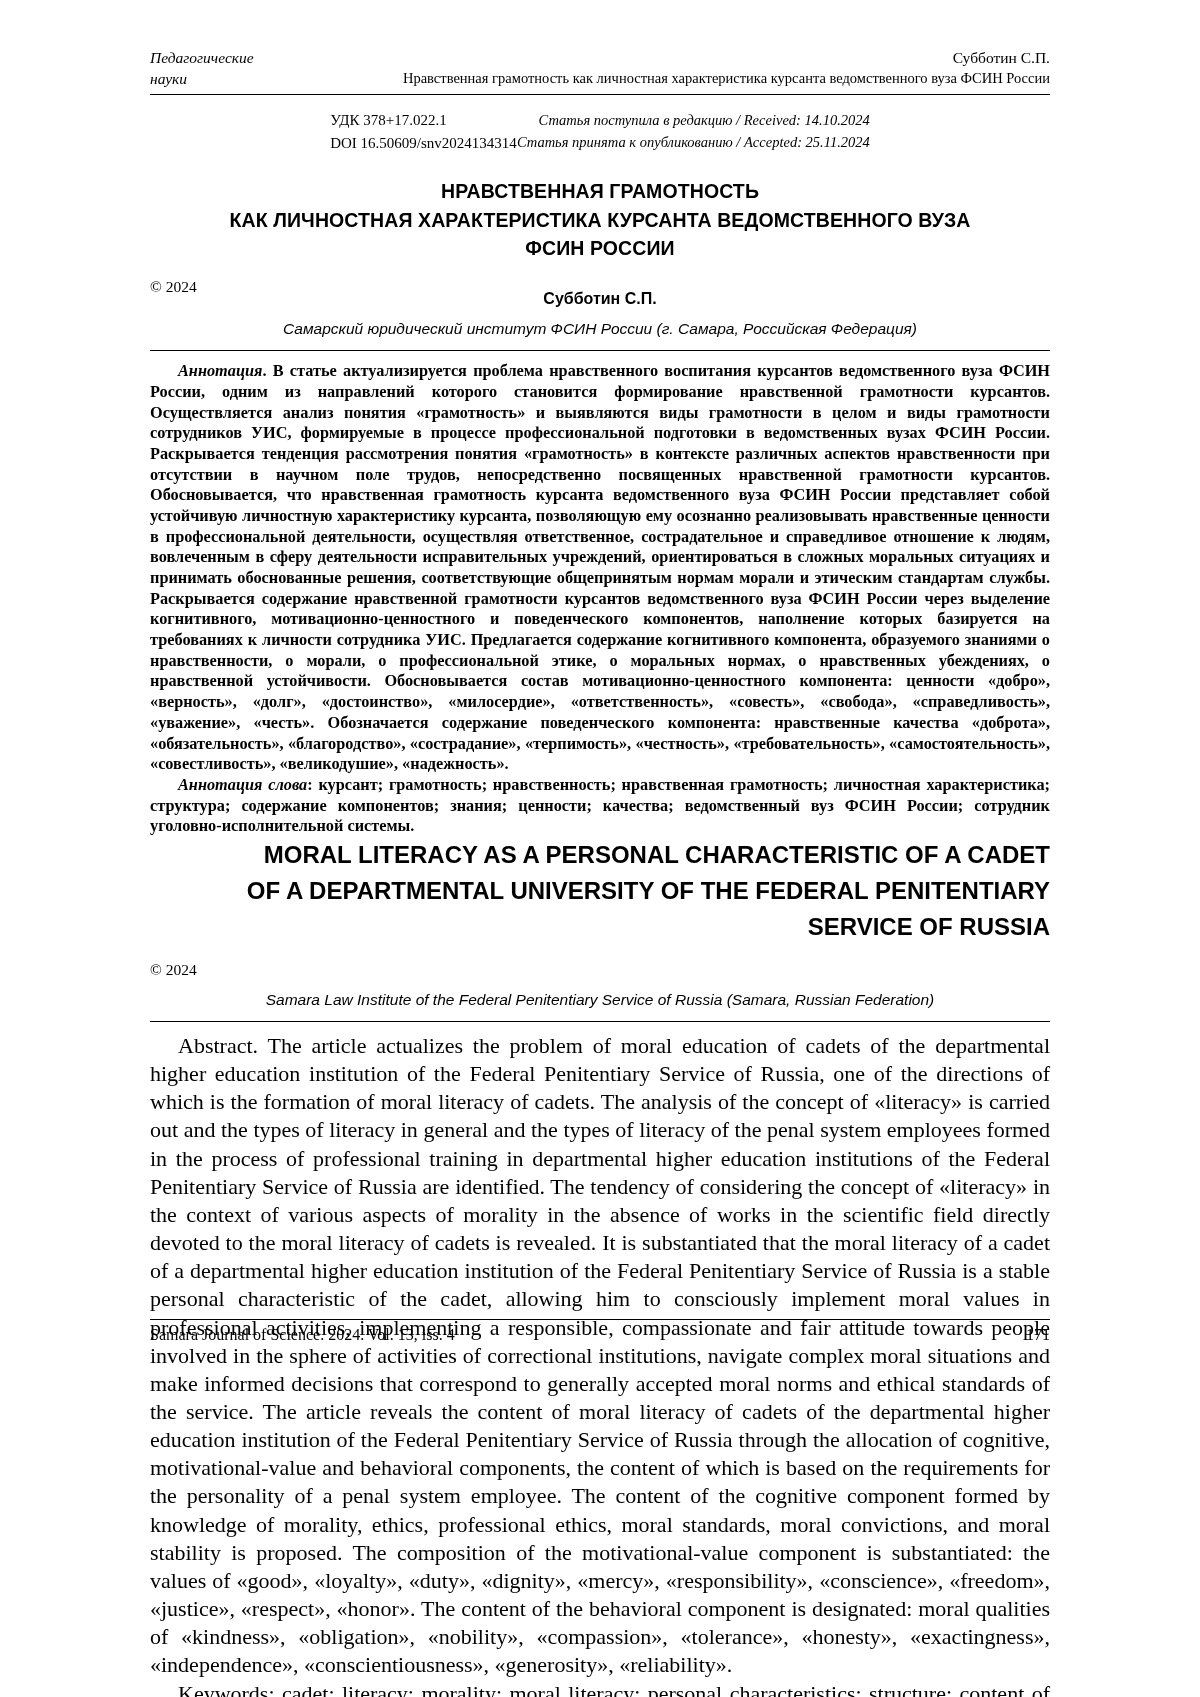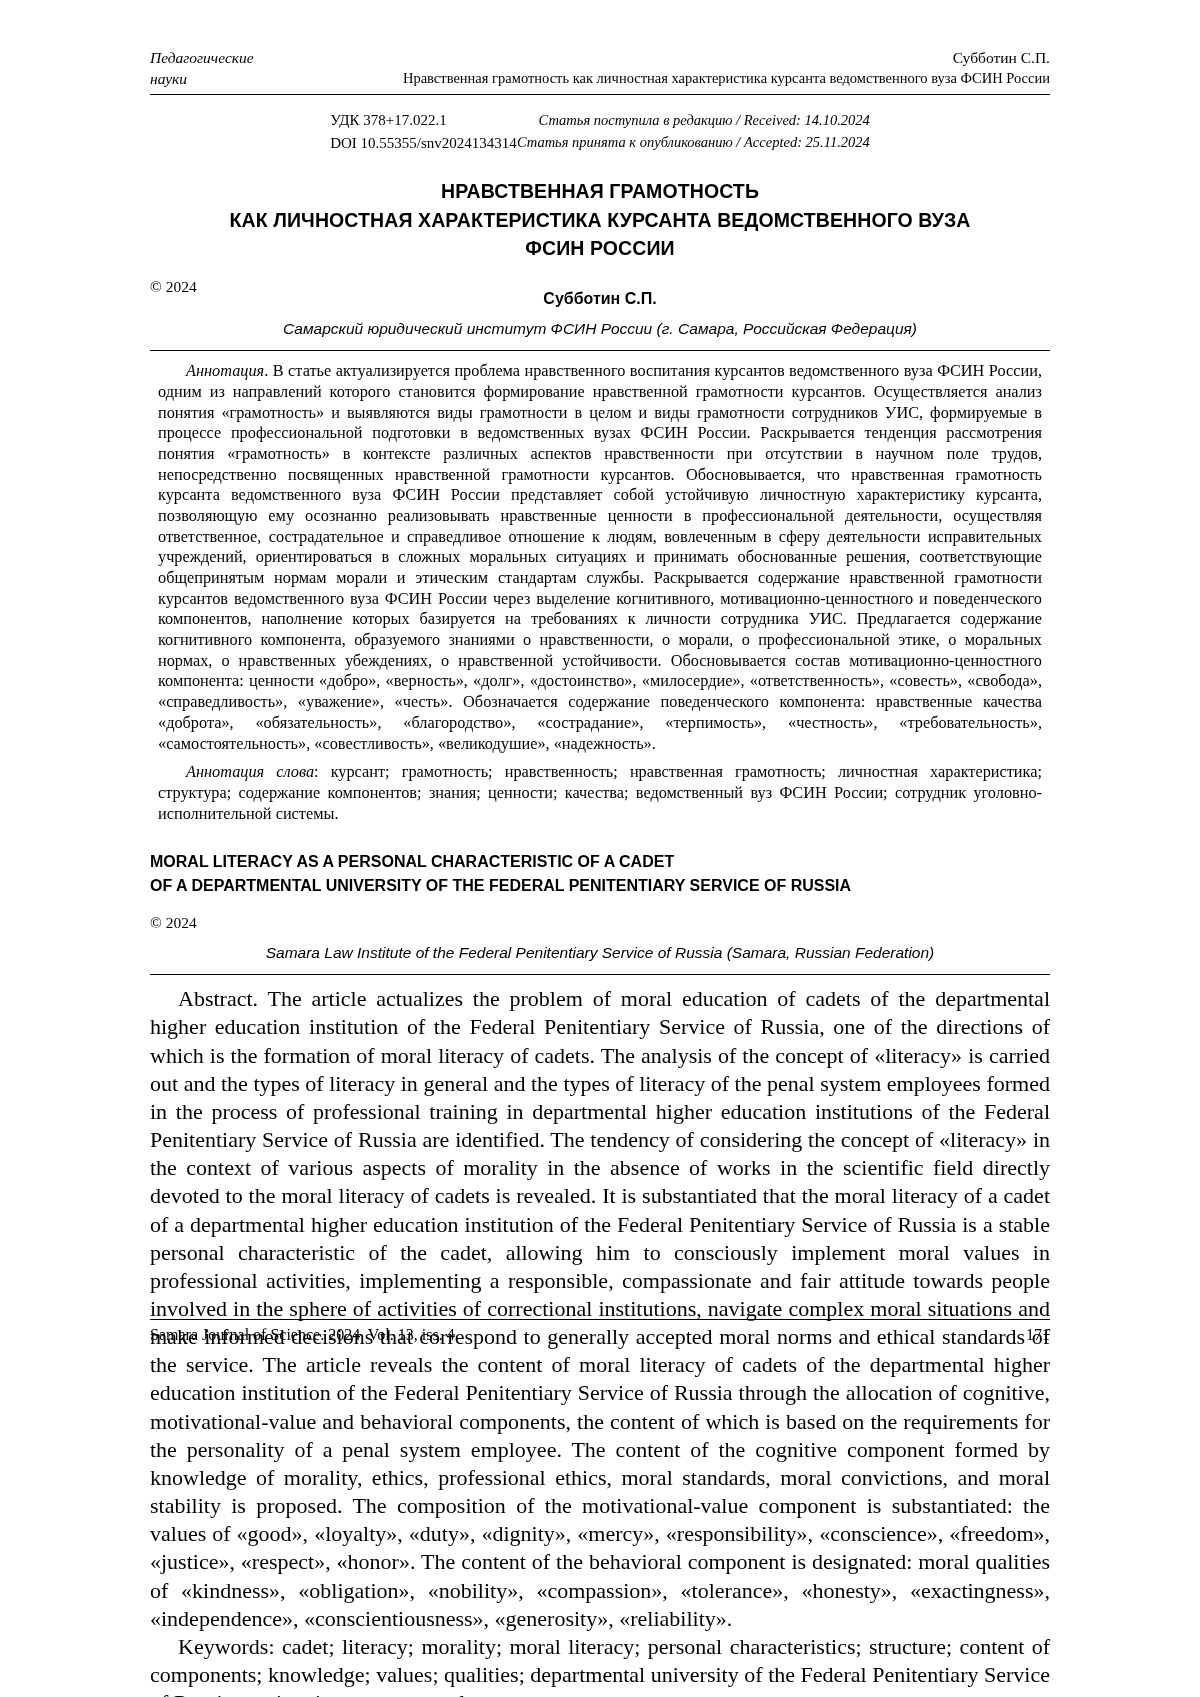--- a/index.html
+++ b/index.html
@@ -101,31 +101,30 @@
     margin: 12px 0 10px 0;
   }
 
   
   .abstract {
     text-align: justify;
     font-size: 16.3px;
     line-height: 1.27;
     hyphens: auto;
   }
-  .abstract p { margin: 8px; text-indent: 28px; }
+  .abstract p { margin: 0; text-indent: 28px; font-weight: bold; }
   .abstract .lead { font-style: italic; }
 
   
   .title-en {
-    text-align: left;
+    text-align: right;
     font-family: "Liberation Sans", sans-serif;
     font-weight: bold;
-    font-size: 16px;
+    font-size: 24px;
     line-height: 1.5;
-    margin-top: 26px;
   }
   .abstract-en {
     text-align: justify;
     font-size: 22px;
     line-height: 1.28;
   }
   .abstract-en p { margin: 0; text-indent: 28px; }
 
   
   .footer {
@@ -156,21 +155,21 @@
     <div class="rh-right">
       <div class="rh-author">Субботин С.П.</div>
       <div class="rh-title">Нравственная грамотность как личностная характеристика курсанта ведомственного вуза ФСИН России</div>
     </div>
   </div>
   <hr class="rule">
 
   <div class="meta-row">
     <div class="meta-left">
       <div>УДК 378+17.022.1</div>
-      <div>DOI 10.55355/snv2024134314</div>
+      <div>DOI 16.50609/snv2024134314</div>
     </div>
     <div class="meta-right">
       <div>Статья поступила в редакцию / Received: 14.10.2024</div>
       <div>Статья принята к опубликованию / Accepted: 25.11.2024</div>
     </div>
   </div>
 
   <div class="title" style="white-space: pre-line;">НРАВСТВЕННАЯ ГРАМОТНОСТЬ
 КАК ЛИЧНОСТНАЯ ХАРАКТЕРИСТИКА КУРСАНТА ВЕДОМСТВЕННОГО ВУЗА
 ФСИН РОССИИ</div>

